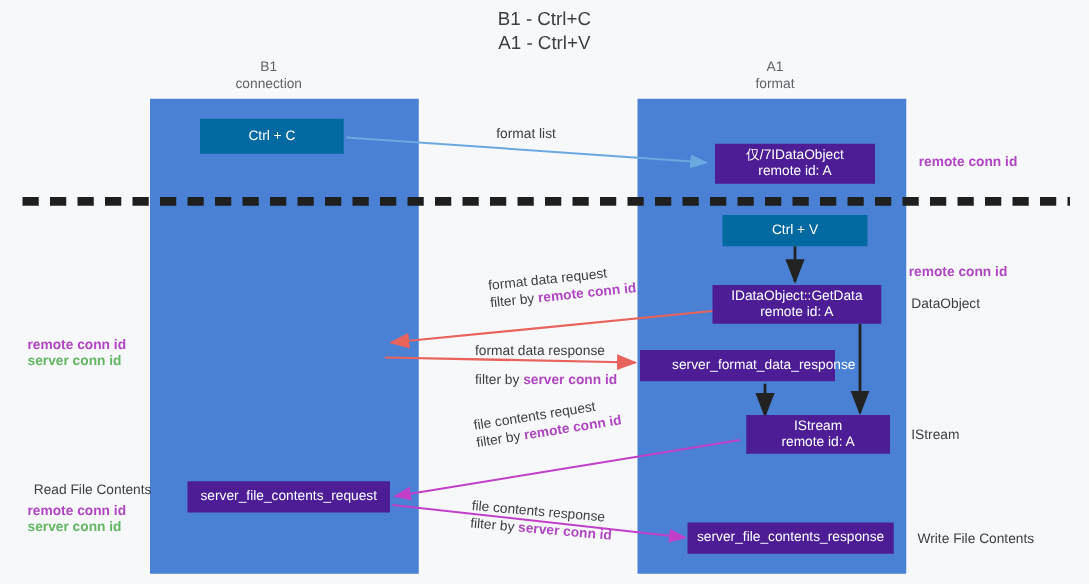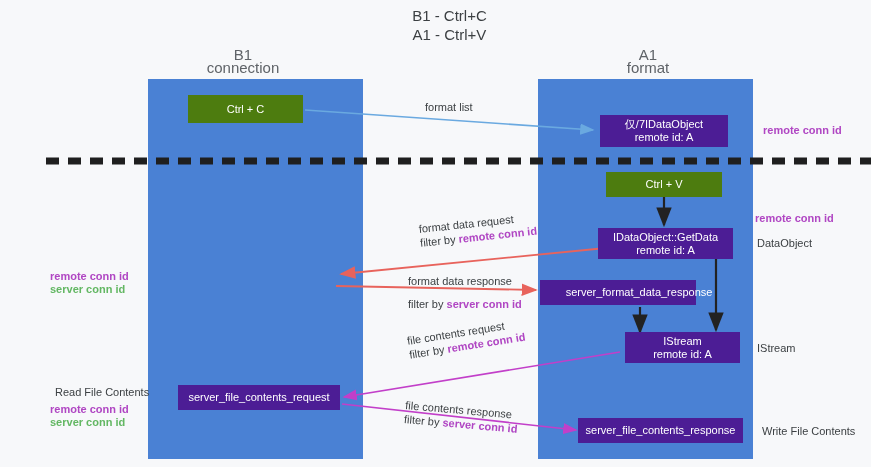--- a/index.html
+++ b/index.html
@@ -3,45 +3,45 @@
 <meta charset="utf-8">
 <style>
   html,body{margin:0;padding:0;}
   body{
     width:871px;height:467px;
     background:#f7f8fa;
     font-family:"Liberation Sans", sans-serif;
     overflow:hidden;
     position:relative;
   }
-  #stage{position:absolute;inset:0;margin-left:28px;}
+  #stage{position:absolute;inset:0;}
   .abs{position:absolute;}
 
   
   .title{
     left:0;right:0;top:6px;
     text-align:center;
     font-size:15px;color:#3c4043;line-height:19px;
   }
 
   
   .colhead{
-    font-size:15px;color:#5f6368;text-align:center;line-height:13px;
+    font-size:11px;color:#5f6368;text-align:center;line-height:13px;
   }
 
   
   .lane{background:#4a81d4;}
 
   
   .box{
     display:flex;flex-direction:column;align-items:center;justify-content:center;
     color:#ffffff;font-size:11px;line-height:13px;text-align:center;
     box-sizing:border-box;
   }
-  .box.green{background:#4d7c0f;}
+  .box.green{background:#0369a1;}
   .box.orange{background:#4c1d95;}
   .box .l2{font-size:11px;}
 
   
   .lbl{font-size:11px;color:#3c4043;line-height:14px;}
   .purple{color:#b046c3;font-weight:bold;}
   .green-t{color:#63b763;font-weight:bold;}
 
   
   .rot{transform-origin:left top;white-space:nowrap;}

